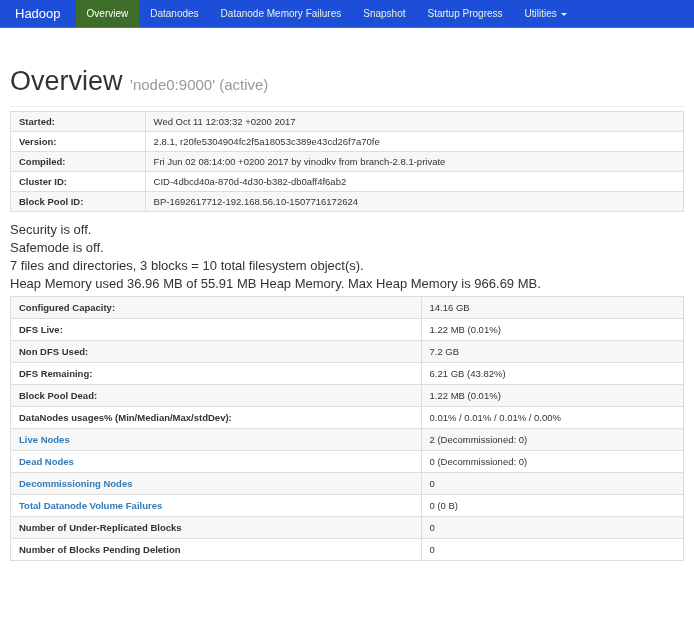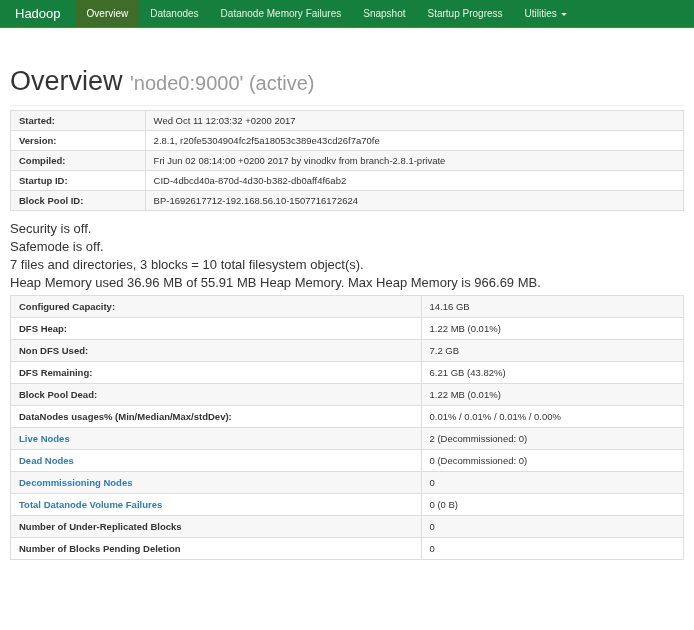--- a/index.html
+++ b/index.html
@@ -12,21 +12,21 @@
   .screen {
     width: 694px;
     height: 630px;
     overflow: hidden;
     background: #fff;
     position: relative;
   }
   
   .navbar {
     height: 28px;
-    background: #15803d;
+    background: #1d4ed8;
     border-bottom: 1px solid #4C8A32;
     display: flex;
     align-items: stretch;
   }
   .navbar .brand {
     color: #fff;
     font-size: 13px;
     padding: 0 15px;
     display: flex;
     align-items: center;
@@ -63,21 +63,21 @@
   .page-header.first { margin-top: 40px; }
   .page-header.second { margin-top: 34px; }
   .page-header h1 {
     margin: 0;
     font-size: 27px;
     font-weight: normal;
     line-height: 27px;
     color: #333;
   }
   .page-header h1 .subtitle {
-    font-size: 20px;
+    font-size: 15px;
     color: #999;
     font-weight: normal;
   }
   
   table {
     width: 100%;
     border-collapse: collapse;
     border: 1px solid #ddd;
     font-size: 9.5px;
   }
@@ -152,21 +152,21 @@
         </tr>
         <tr>
           <th>Version:</th>
           <td>2.8.1, r20fe5304904fc2f5a18053c389e43cd26f7a70fe</td>
         </tr>
         <tr>
           <th>Compiled:</th>
           <td>Fri Jun 02 08:14:00 +0200 2017 by vinodkv from branch-2.8.1-private</td>
         </tr>
         <tr>
-          <th>Startup ID:</th>
+          <th>Cluster ID:</th>
           <td>CID-4dbcd40a-870d-4d30-b382-db0aff4f6ab2</td>
         </tr>
         <tr>
           <th>Block Pool ID:</th>
           <td>BP-1692617712-192.168.56.10-1507716172624</td>
         </tr>
       </tbody>
     </table>
 
 
@@ -177,21 +177,21 @@
       <p>Heap Memory used 36.96 MB of 55.91 MB Heap Memory. Max Heap Memory is 966.69 MB.</p>
     </div>
 
     <table class="summary-table">
       <tbody>
         <tr>
           <th>Configured Capacity:</th>
           <td>14.16 GB</td>
         </tr>
         <tr>
-          <th>DFS Heap:</th>
+          <th>DFS Live:</th>
           <td>1.22 MB (0.01%)</td>
         </tr>
         <tr>
           <th>Non DFS Used:</th>
           <td>7.2 GB</td>
         </tr>
         <tr>
           <th>DFS Remaining:</th>
           <td>6.21 GB (43.82%)</td>
         </tr>

